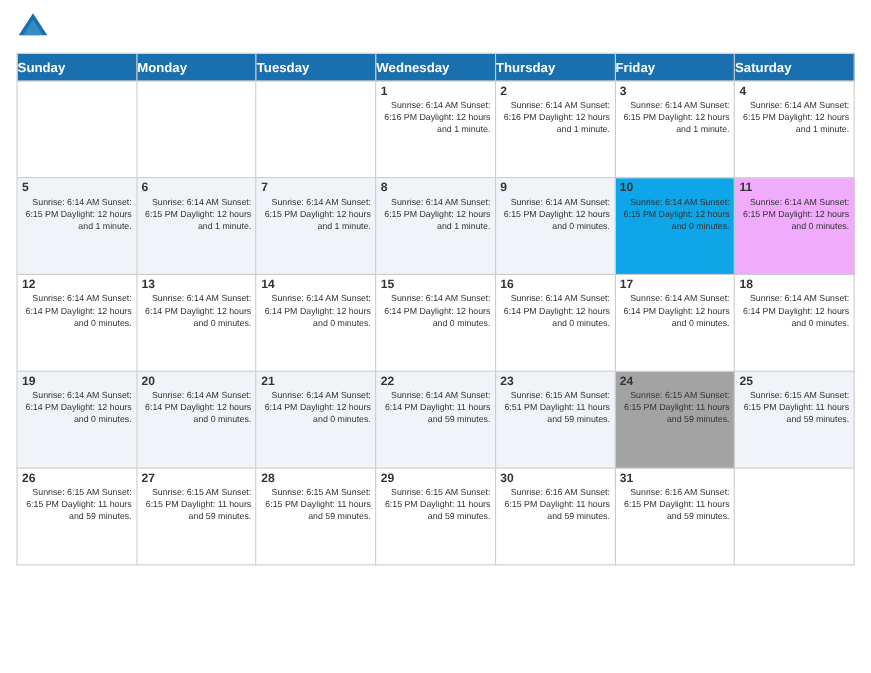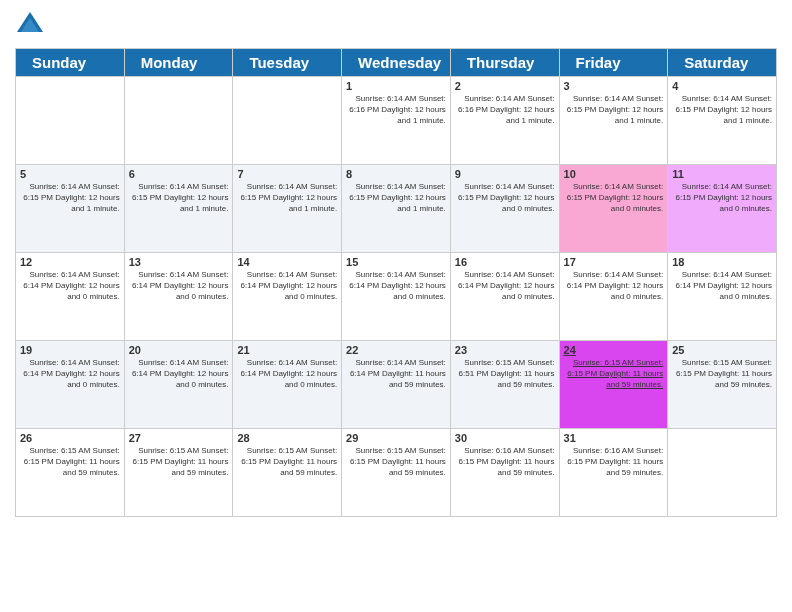--- a/index.html
+++ b/index.html
@@ -59,23 +59,23 @@
       color: #555;
     }
     .calendar {
       width: 100%;
       border-collapse: collapse;
       table-layout: fixed;
     }
     .calendar th {
       background: #1a6faf;
       color: #fff;
-      font-size: 15px;
-      font-weight: bold;
-      padding: 5px 16px;
+      font-size: 12px;
+      font-weight: bold;
+      padding: 5px 0;
       text-align: left;
       border: 1px solid #ccc;
     }
     .calendar td {
       border: 1px solid #ccc;
       vertical-align: top;
       padding: 3px 4px;
       font-size: 8.5px;
       color: #333;
       height: 88px;
@@ -197,21 +197,21 @@
 Daylight: 12 hours
 and 1 minute.</div>
           </td>
           <td style="background: rgb(240, 244, 248);">
             <span class="day-num">9</span>
             <div class="day-info">Sunrise: 6:14 AM
 Sunset: 6:15 PM
 Daylight: 12 hours
 and 0 minutes.</div>
           </td>
-          <td style="background: #f9a8d4;">
+          <td style="background: #0ea5e9;">
             <span class="day-num">10</span>
             <div class="day-info">Sunrise: 6:14 AM
 Sunset: 6:15 PM
 Daylight: 12 hours
 and 0 minutes.</div>
           </td>
           <td style="background: #f0abfc;">
             <span class="day-num">11</span>
             <div class="day-info">Sunrise: 6:14 AM
 Sunset: 6:15 PM
@@ -299,21 +299,21 @@
 Daylight: 11 hours
 and 59 minutes.</div>
           </td>
           <td style="background: rgb(240, 244, 248);">
             <span class="day-num">23</span>
             <div class="day-info">Sunrise: 6:15 AM
 Sunset: 6:51 PM
 Daylight: 11 hours
 and 59 minutes.</div>
           </td>
-          <td style="background: #d946ef; text-decoration: underline;">
+          <td style="background: #a3a3a3;">
             <span class="day-num">24</span>
             <div class="day-info">Sunrise: 6:15 AM
 Sunset: 6:15 PM
 Daylight: 11 hours
 and 59 minutes.</div>
           </td>
           <td style="background: rgb(240, 244, 248);">
             <span class="day-num">25</span>
             <div class="day-info">Sunrise: 6:15 AM
 Sunset: 6:15 PM

